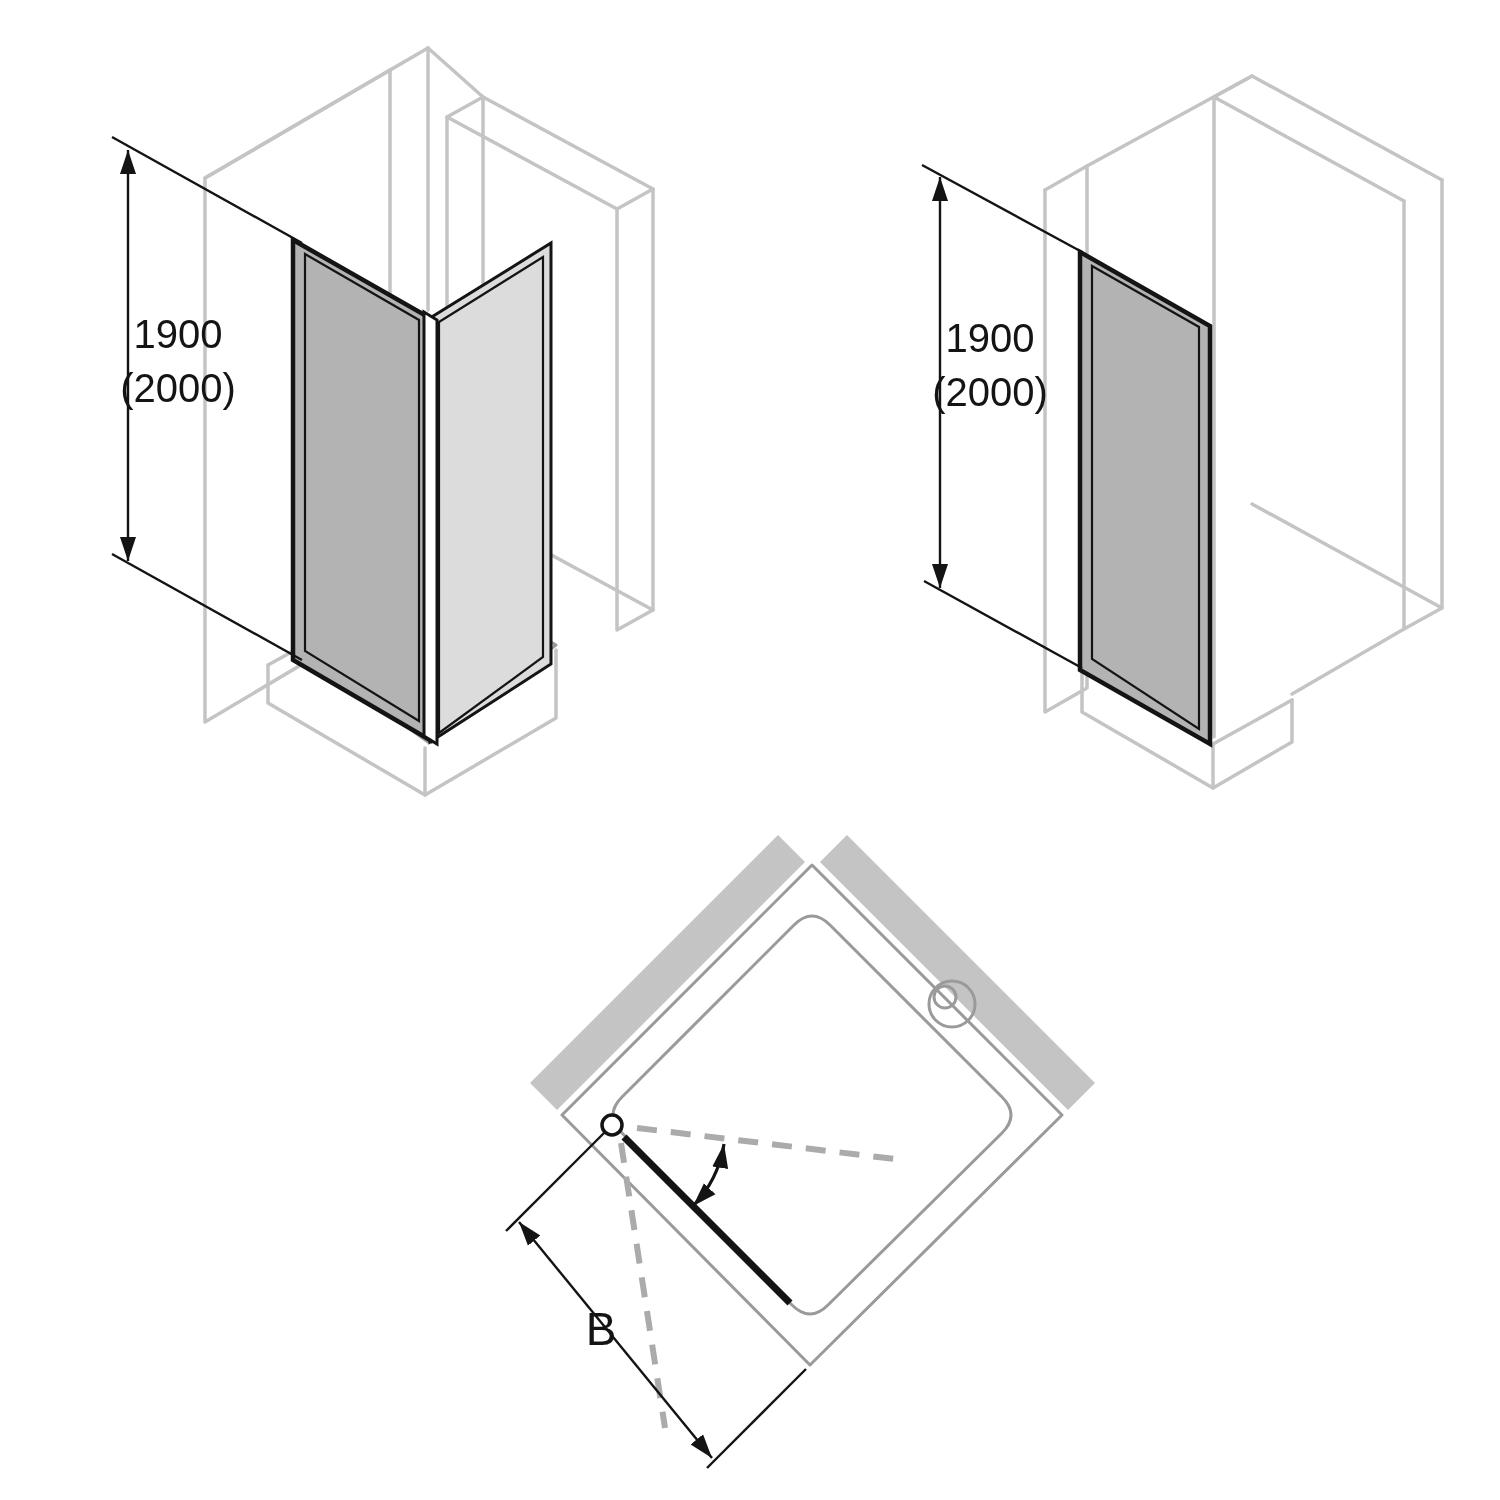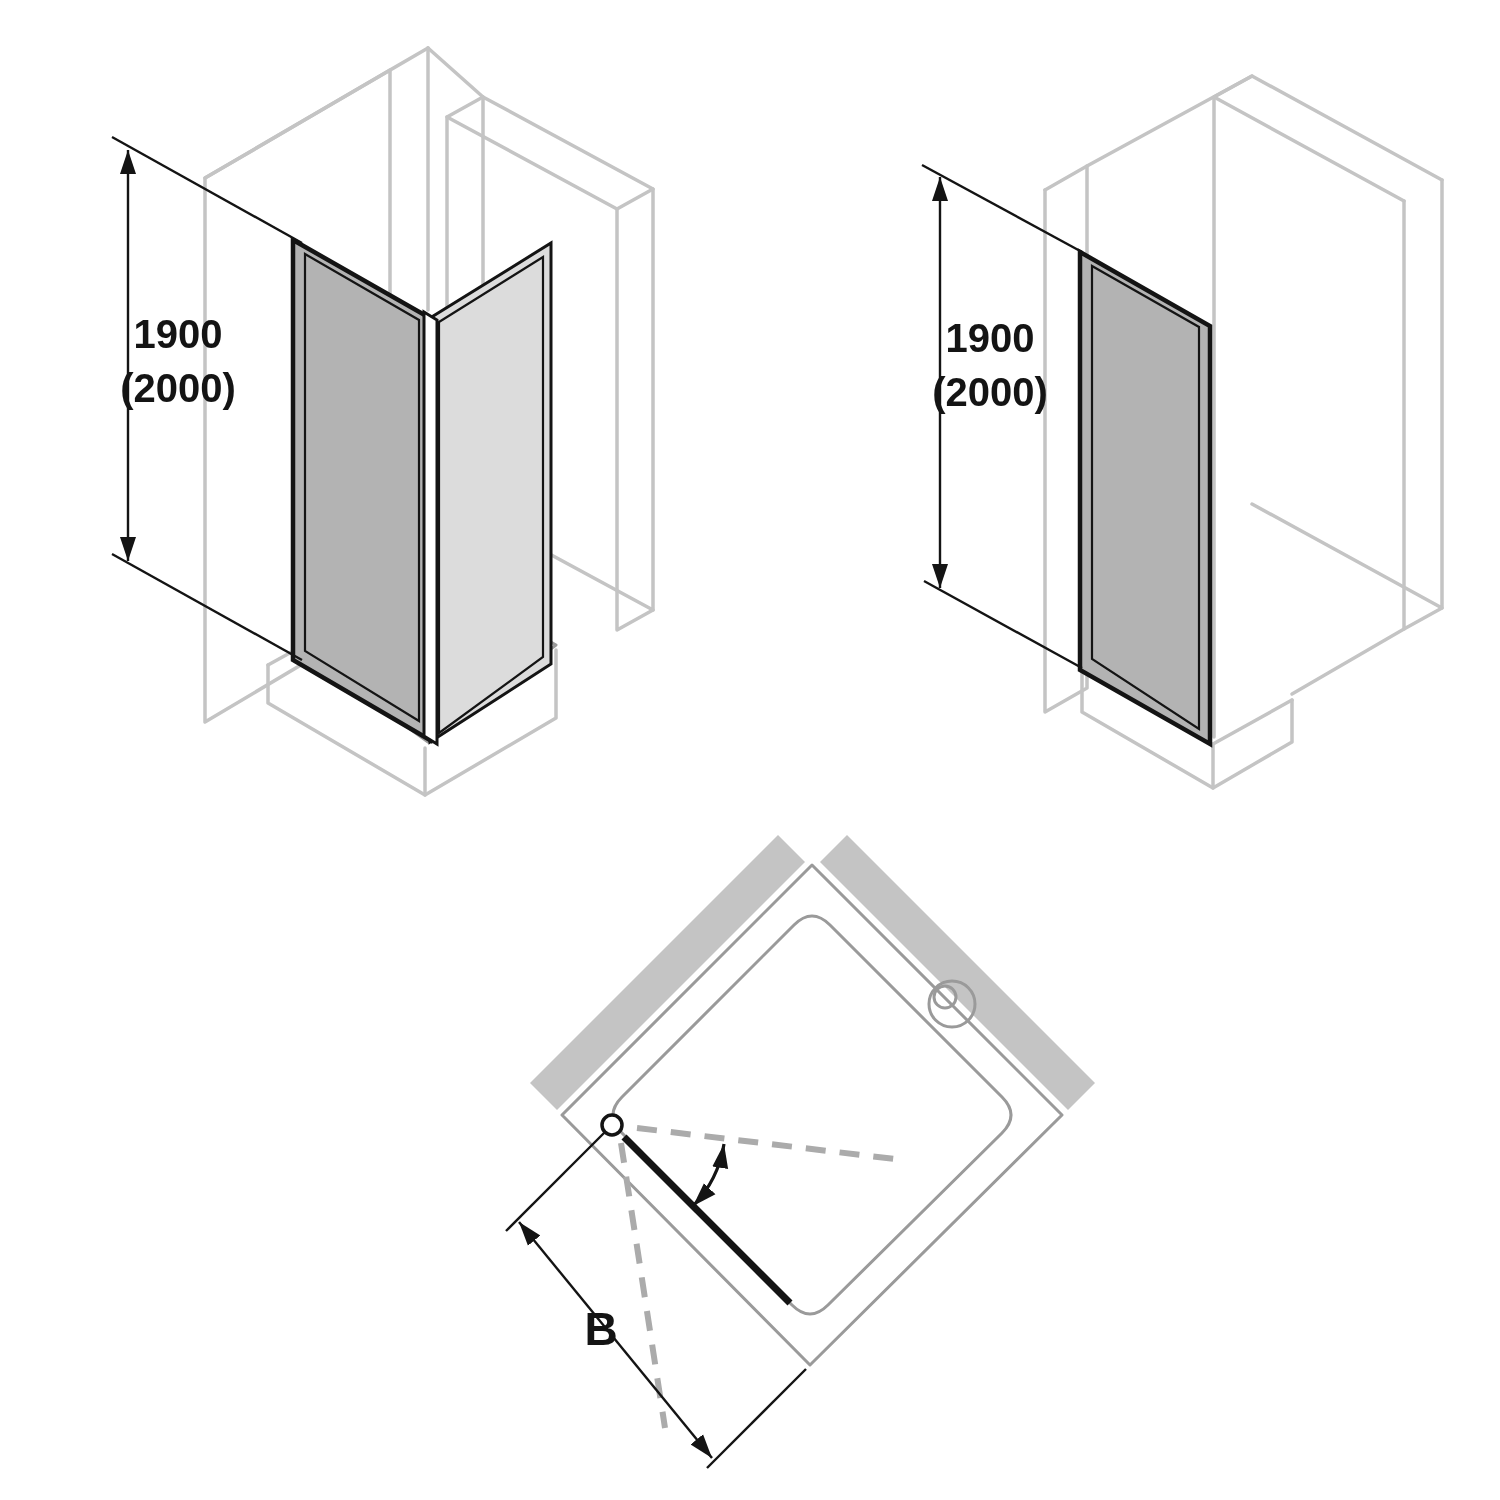--- a/index.html
+++ b/index.html
@@ -5,21 +5,21 @@
   :root{
     --ink:#141414;
     --wall:#c4c4c4;
     --tray:#9a9a9a;
     --glass-dark:#b3b3b3;
     --glass-light:#dcdcdc;
     --dash:#ababab;
     --background:#ffffff;
   }
   html,body{margin:0;padding:0;background:var(--background);}
-  .canvas{width:1500px;height:1500px;background:var(--background);position:relative;font-weight:bold;}
+  .canvas{width:1500px;height:1500px;background:var(--background);position:relative;}
   svg{display:block;}
   .w      {stroke:var(--wall);fill:#fff;stroke-width:3.5;stroke-linejoin:round;stroke-linecap:round;}
   .wl     {stroke:var(--wall);fill:none;stroke-width:3.5;stroke-linejoin:round;stroke-linecap:round;}
   .wband  {fill:var(--wall);stroke:none;}
   .tray   {stroke:var(--tray);fill:#fff;stroke-width:3;stroke-linejoin:round;}
   .trayl  {stroke:var(--tray);fill:none;stroke-width:3;stroke-linejoin:round;}
   .glassD {fill:var(--glass-dark);stroke:var(--ink);stroke-width:4.5;stroke-linejoin:miter;}
   .glassL {fill:var(--glass-light);stroke:var(--ink);stroke-width:3;stroke-linejoin:miter;}
   .inner  {fill:none;stroke:var(--ink);stroke-width:2.2;}
   .post   {fill:#fff;stroke:var(--ink);stroke-width:3;}

